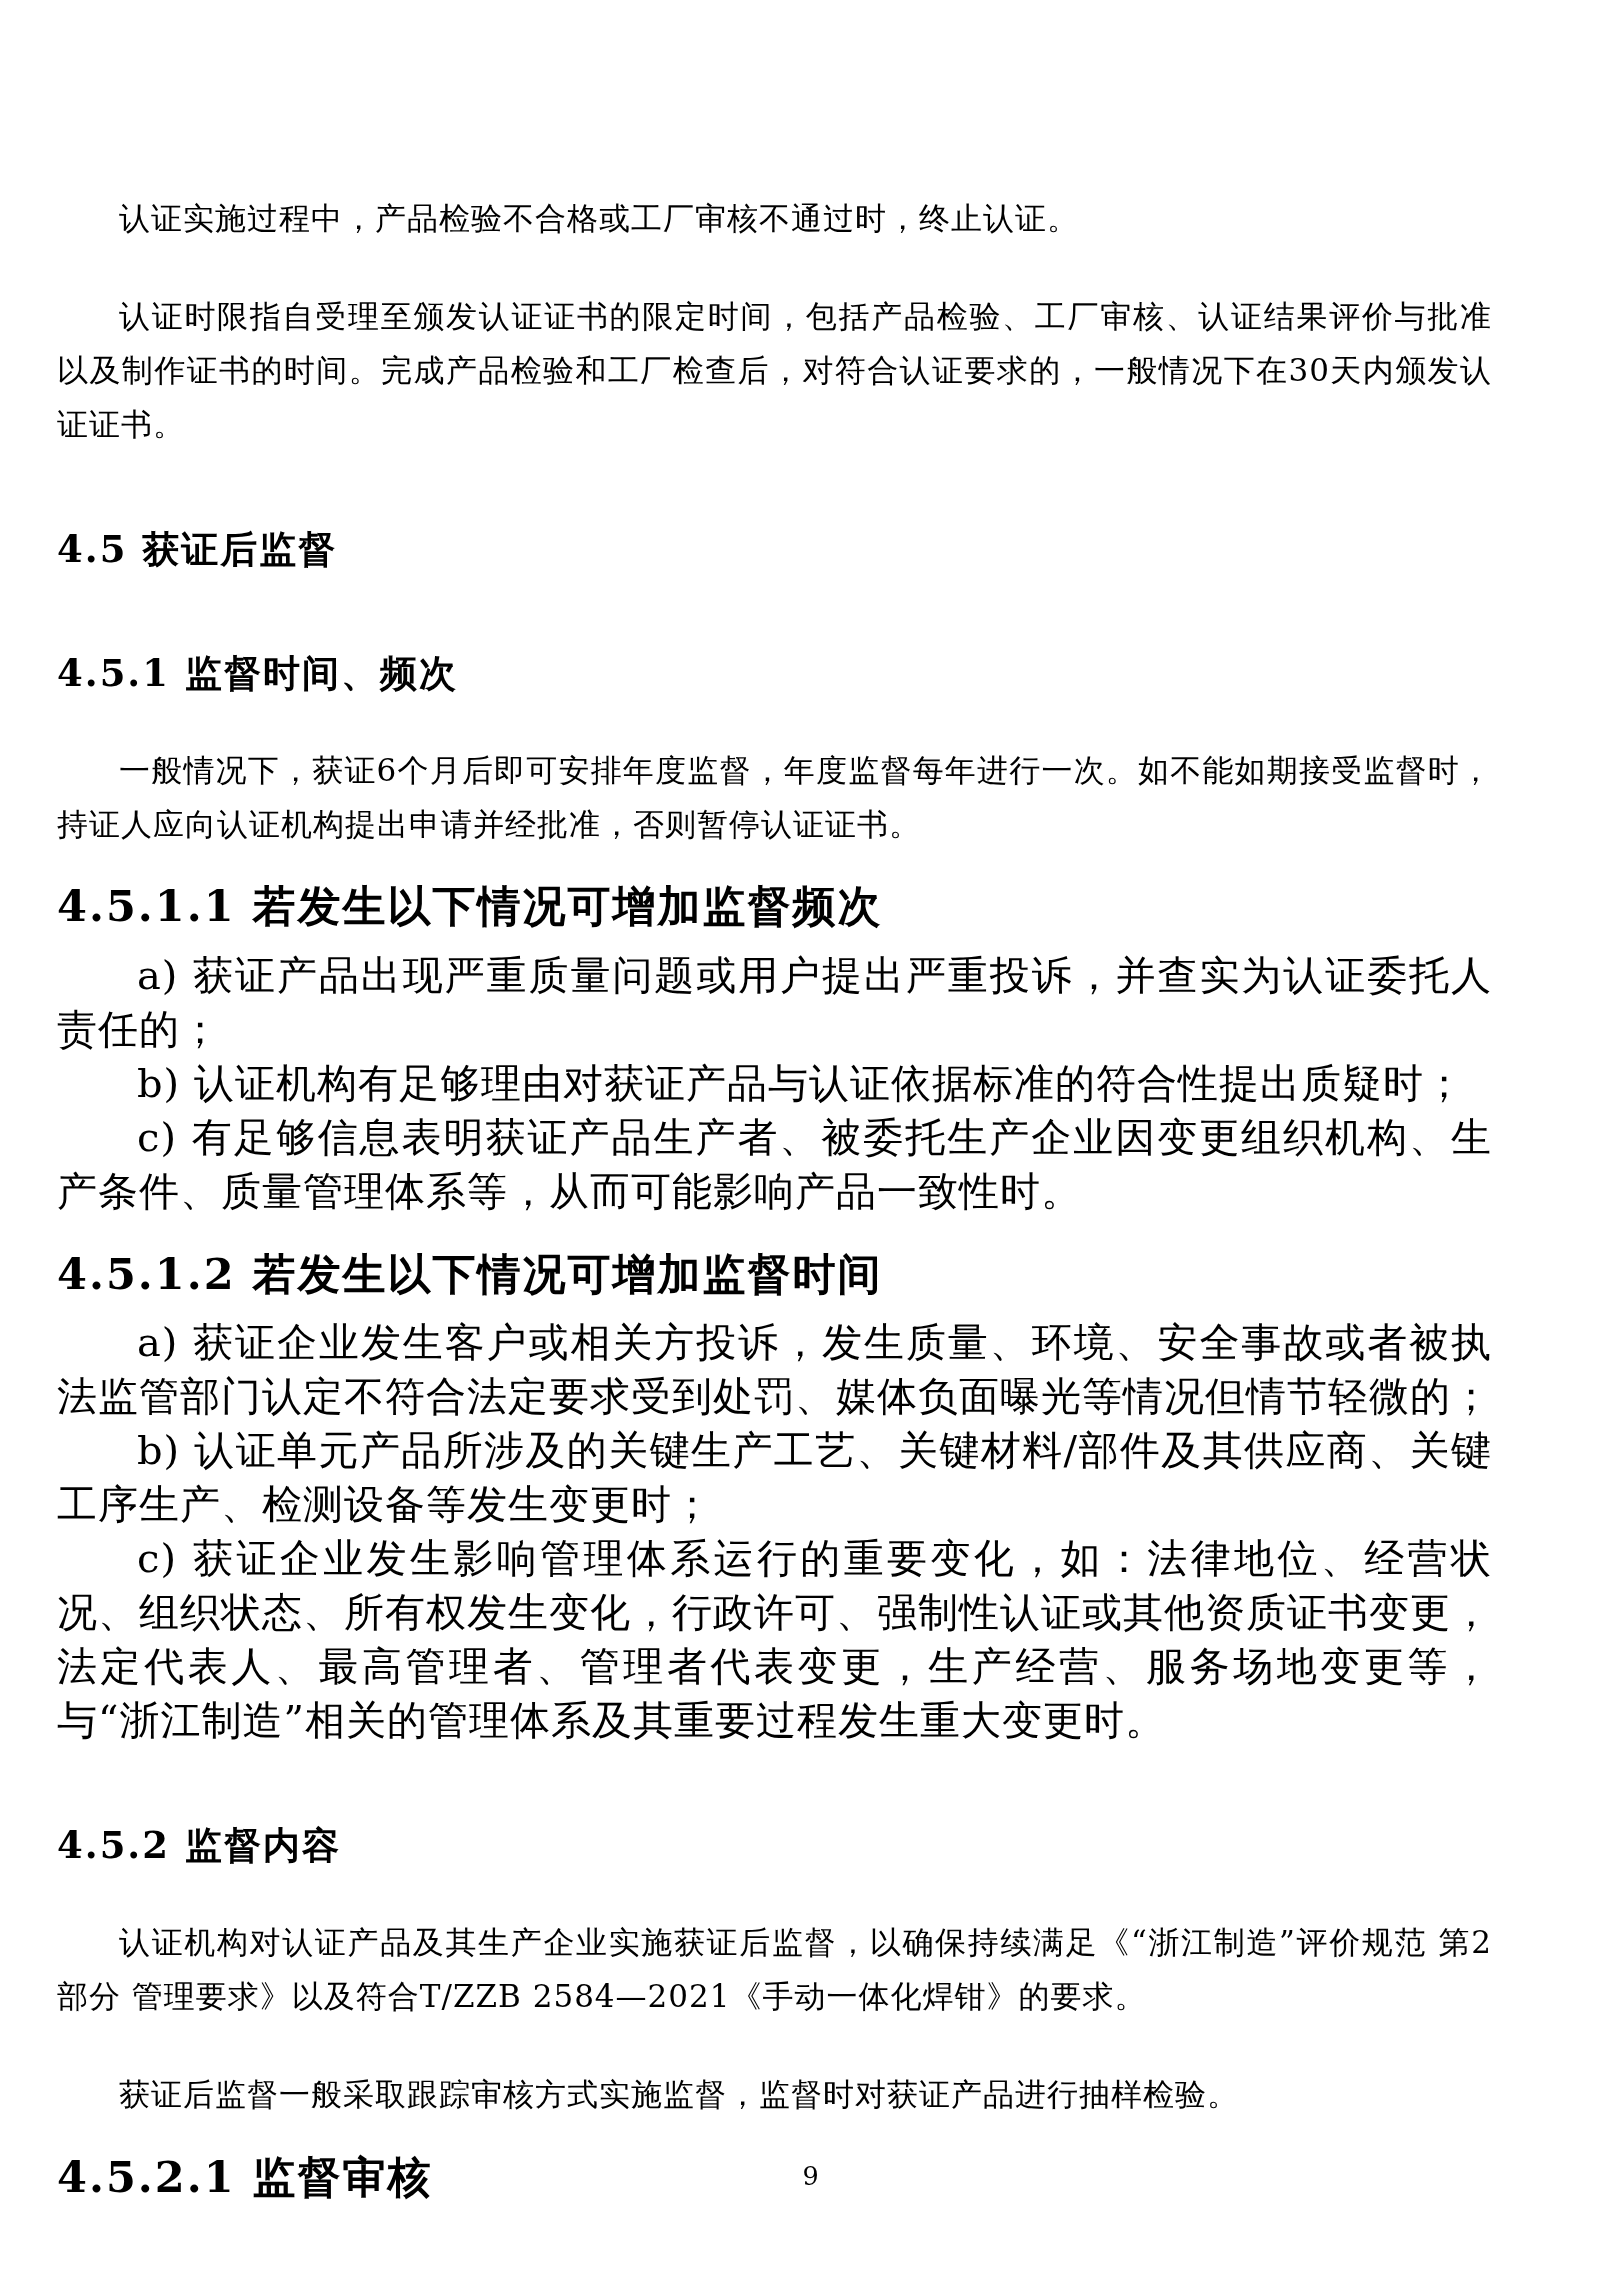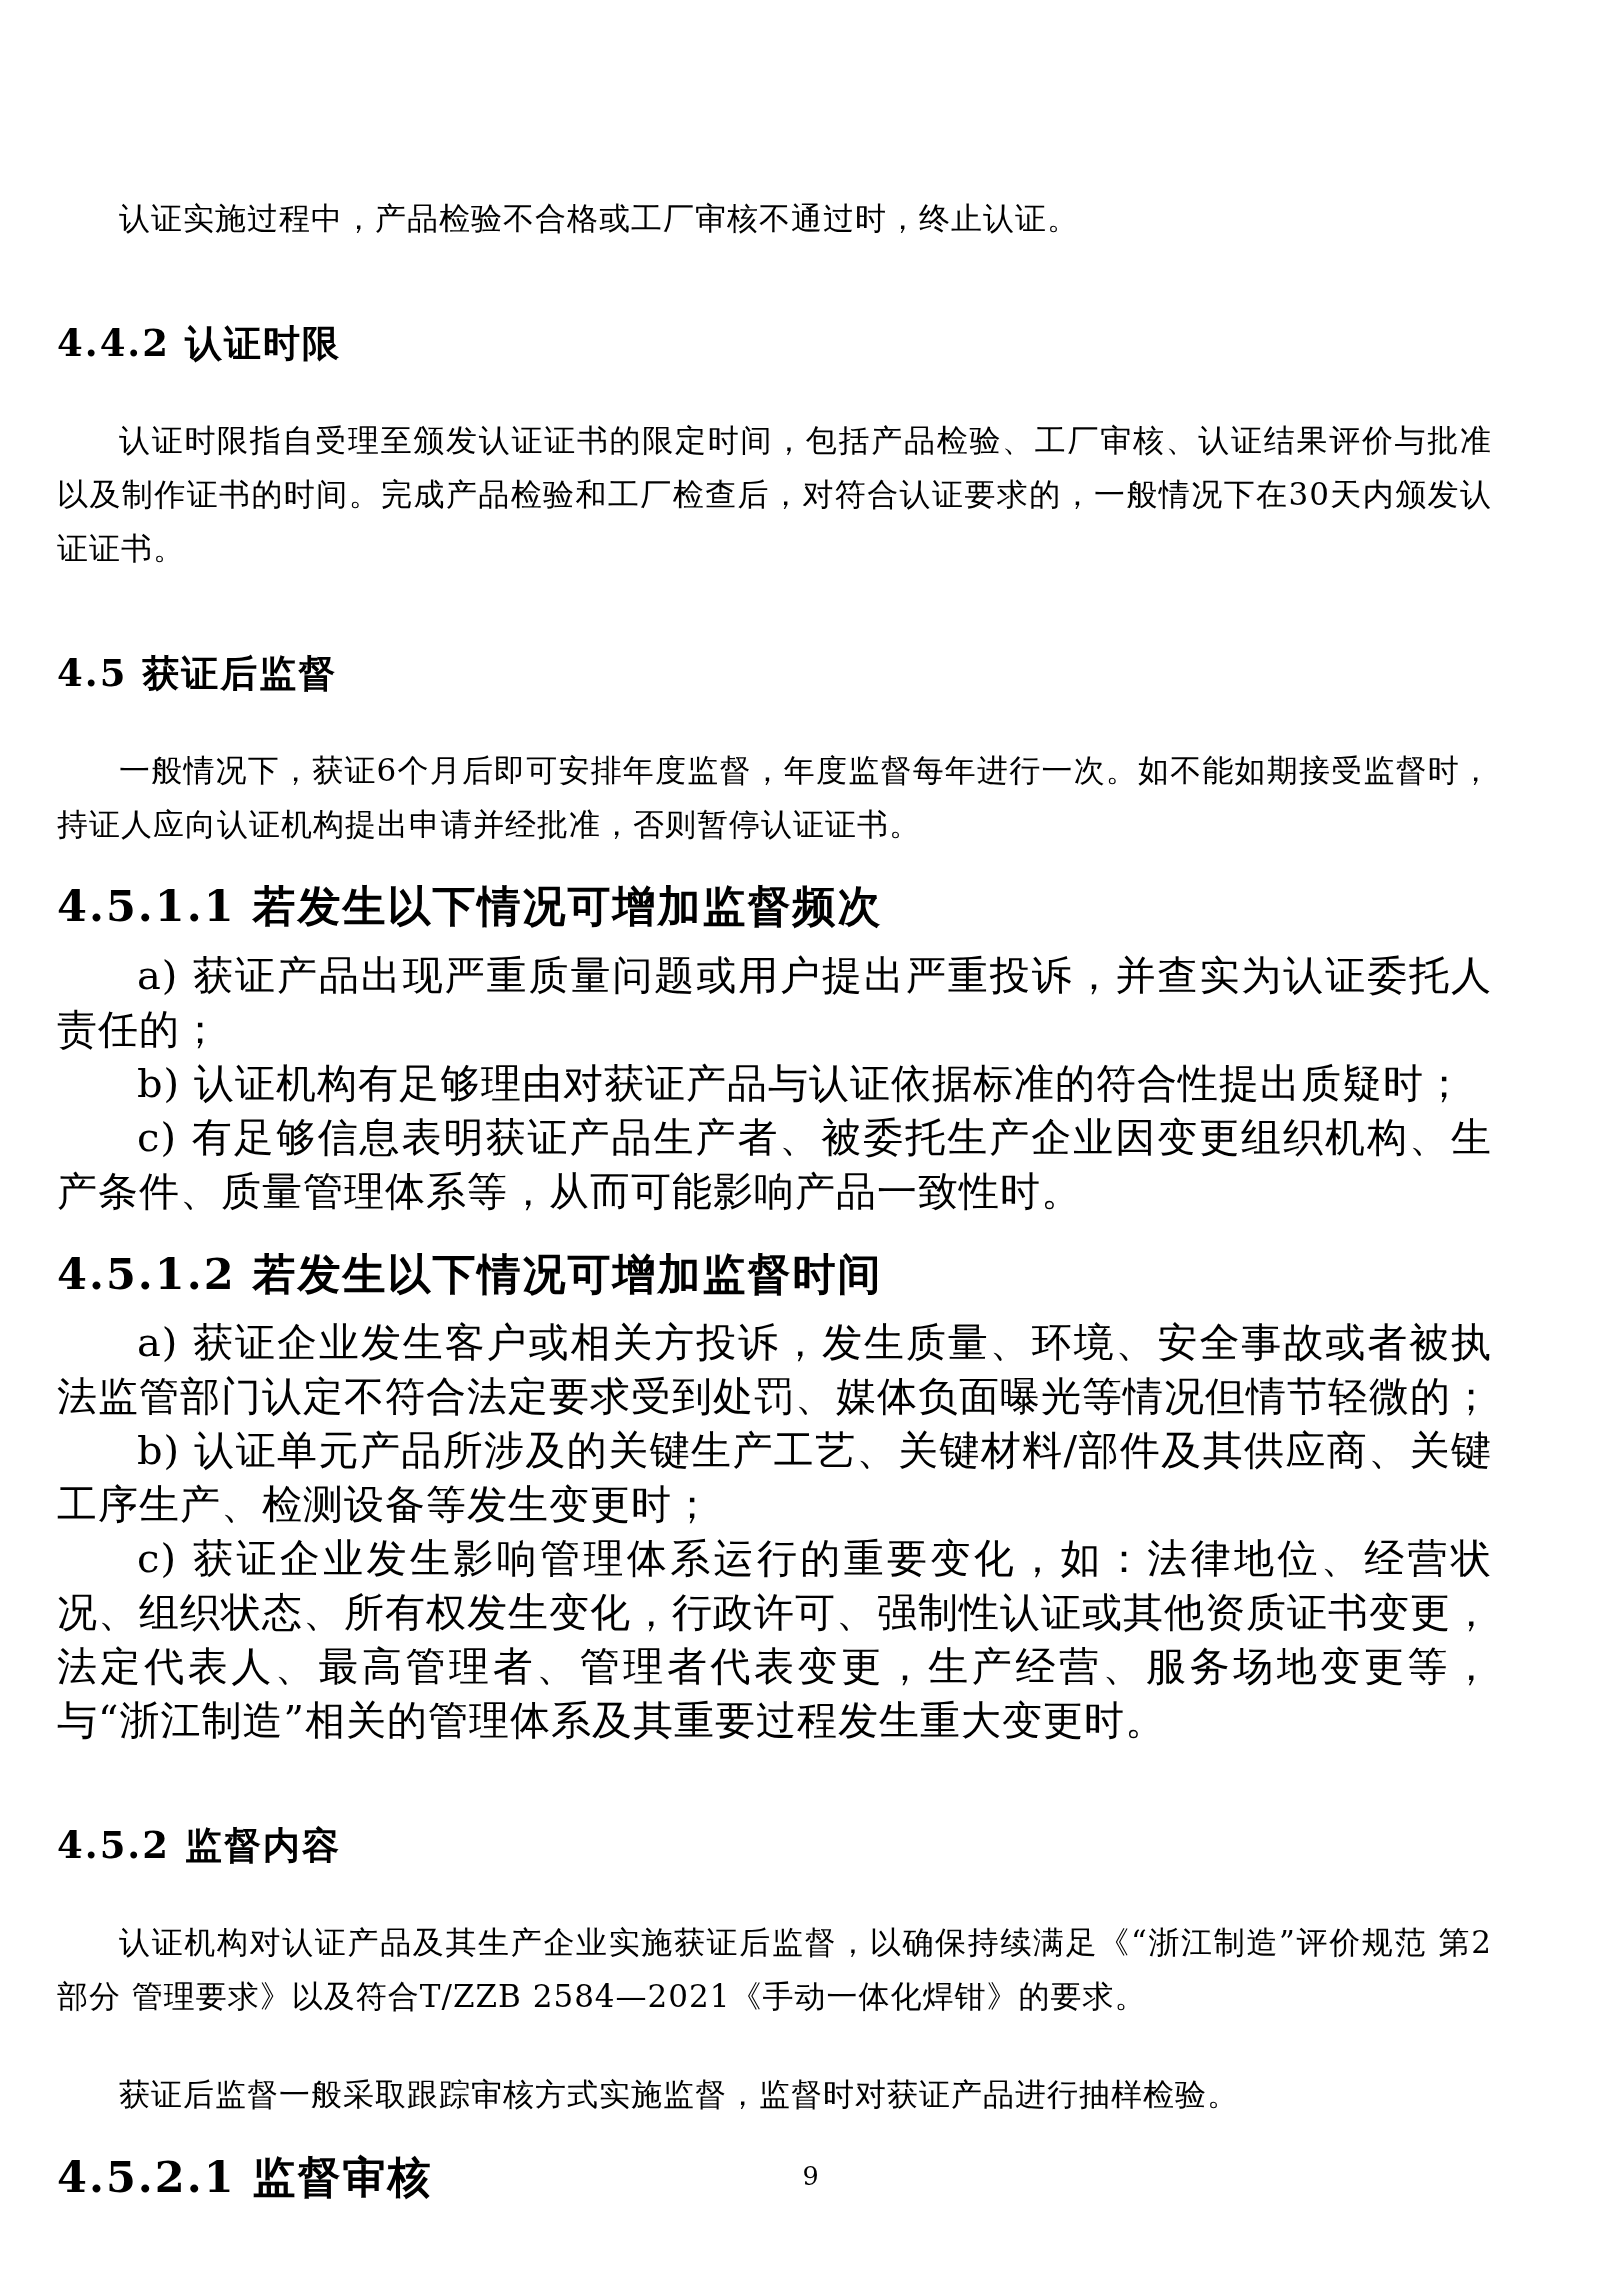--- a/index.html
+++ b/index.html
@@ -56,26 +56,26 @@
     font-size: 25.5px;
   }
 </style>
 </head>
 <body>
 
 <div class="page">
 
   <p class="body-para first">认证实施过程中，产品检验不合格或工厂审核不通过时，终止认证。</p>
 
-  <h2 class="heading-l3">4.4.2 认证时限</h2>
 
   <p class="body-para">认证时限指自受理至颁发认证证书的限定时间，包括产品检验、工厂审核、认证结果评价与批准以及制作证书的时间。完成产品检验和工厂检查后，对符合认证要求的，一般情况下在30天内颁发认证证书。</p>
 
   <h2 class="heading-l3">4.5 获证后监督</h2>
 
+  <h2 class="heading-l3">4.5.1 监督时间、频次</h2>
 
   <p class="body-para">一般情况下，获证6个月后即可安排年度监督，年度监督每年进行一次。如不能如期接受监督时，持证人应向认证机构提出申请并经批准，否则暂停认证证书。</p>
 
   <h3 class="heading-l4">4.5.1.1 若发生以下情况可增加监督频次</h3>
 
   <p class="list-item">a) 获证产品出现严重质量问题或用户提出严重投诉，并查实为认证委托人责任的；</p>
   <p class="list-item">b) 认证机构有足够理由对获证产品与认证依据标准的符合性提出质疑时；</p>
   <p class="list-item">c) 有足够信息表明获证产品生产者、被委托生产企业因变更组织机构、生产条件、质量管理体系等，从而可能影响产品一致性时。</p>
 
   <h3 class="heading-l4">4.5.1.2 若发生以下情况可增加监督时间</h3>

